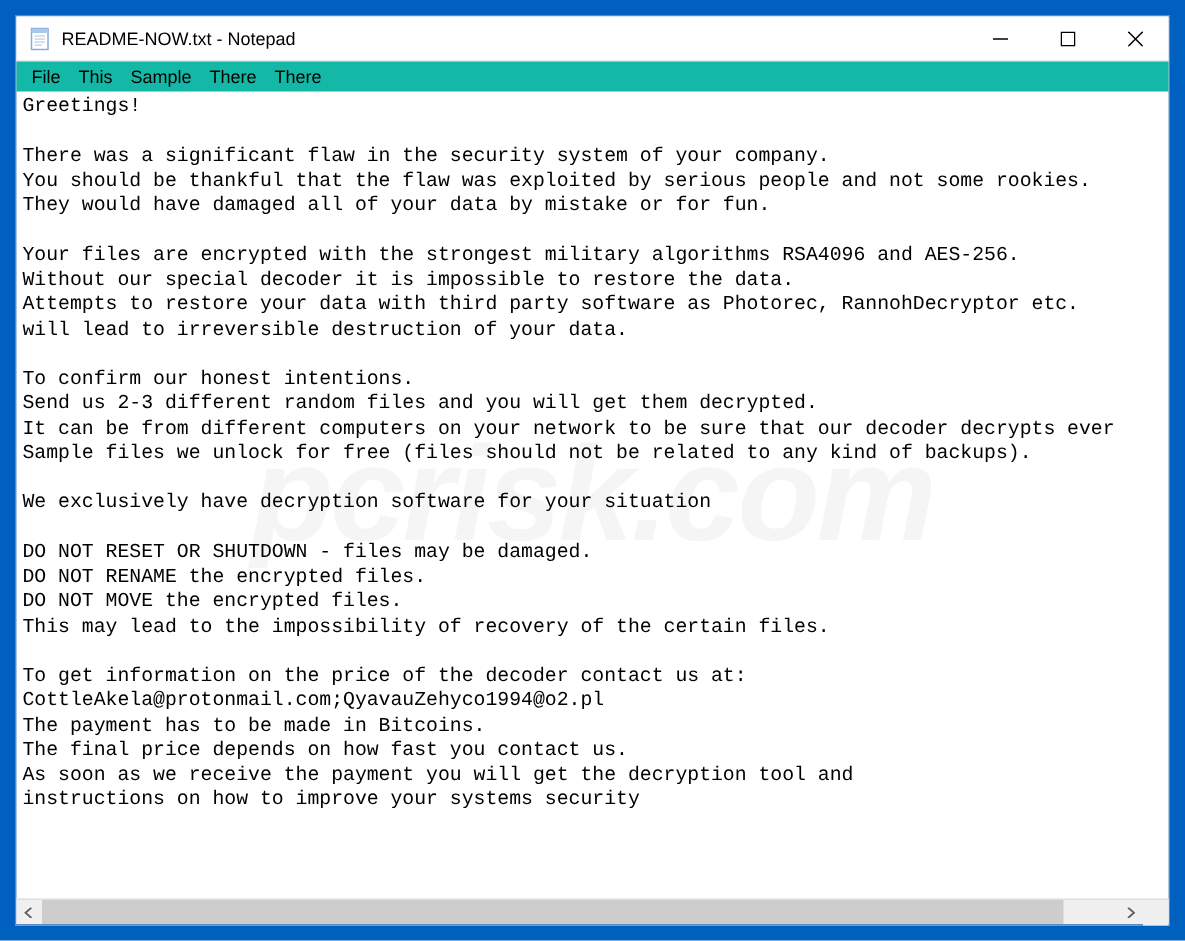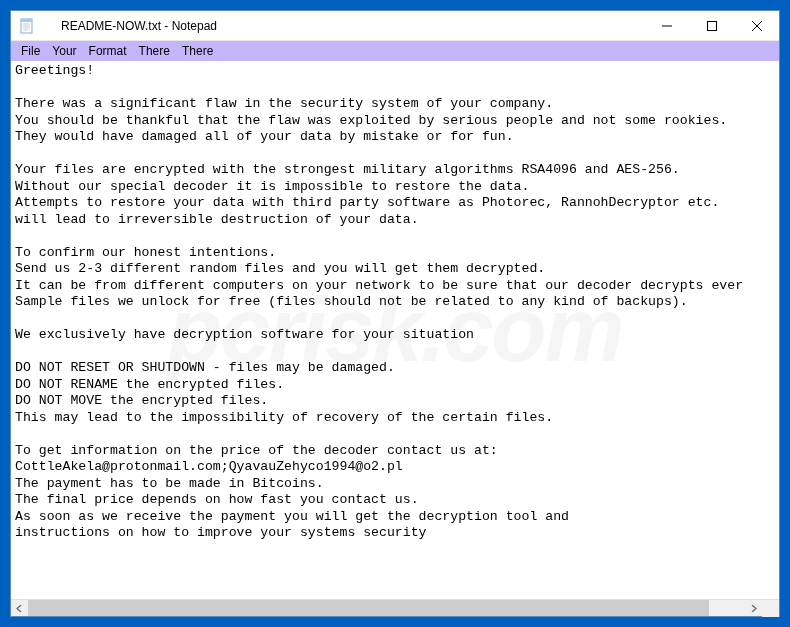--- a/index.html
+++ b/index.html
@@ -36,21 +36,20 @@
       margin-left: 8px;
       margin-right: 6px;
       display: flex;
       align-items: center;
       justify-content: center;
     }
     .titlebar-title {
       font-size: 12px;
       color: #000;
       flex: 1;
-      margin-left: 20px;
     }
     .window-controls {
       display: flex;
       height: 100%;
     }
     .win-btn {
       width: 45px;
       height: 100%;
       display: flex;
       align-items: center;
@@ -58,21 +57,21 @@
       font-family: "Segoe UI Symbol", sans-serif;
       font-size: 10px;
       color: #000;
       cursor: default;
     }
     .menubar {
       height: 20px;
       display: flex;
       align-items: center;
       padding-left: 4px;
-      background: #c4b5fd;
+      background: #14b8a6;
       font-size: 12px;
     }
     .menu-item {
       padding: 1px 6px;
       cursor: default;
     }
     .content {
       flex: 1;
       padding: 2px 4px;
       font-family: Consolas, "Courier New", monospace;
@@ -164,22 +163,22 @@
         <svg width="10" height="10" viewBox="0 0 10 10">
             <line x1="0" y1="0" x2="10" y2="10" stroke="#000" stroke-width="1"></line>
             <line x1="10" y1="0" x2="0" y2="10" stroke="#000" stroke-width="1"></line>
           </svg>
       </div>
     </div>
   </div>
 
   <div class="menubar">
     <div class="menu-item">File</div>
-    <div class="menu-item">Your</div>
-    <div class="menu-item">Format</div>
+    <div class="menu-item">This</div>
+    <div class="menu-item">Sample</div>
     <div class="menu-item">There</div>
     <div class="menu-item">There</div>
   </div>
 
   <div class="content"><div class="watermark">pcrisk.com</div><span>Greetings!
 
 There was a significant flaw in the security system of your company.
 You should be thankful that the flaw was exploited by serious people and not some rookies.
 They would have damaged all of your data by mistake or for fun.
 

